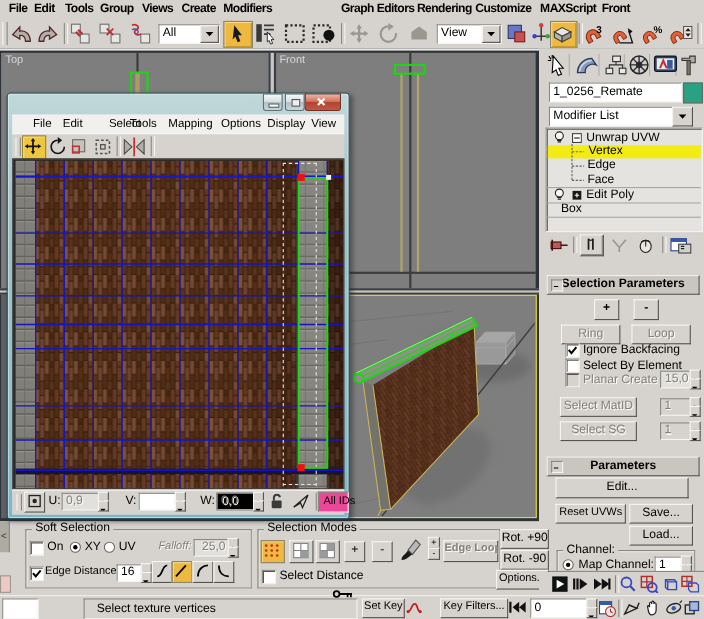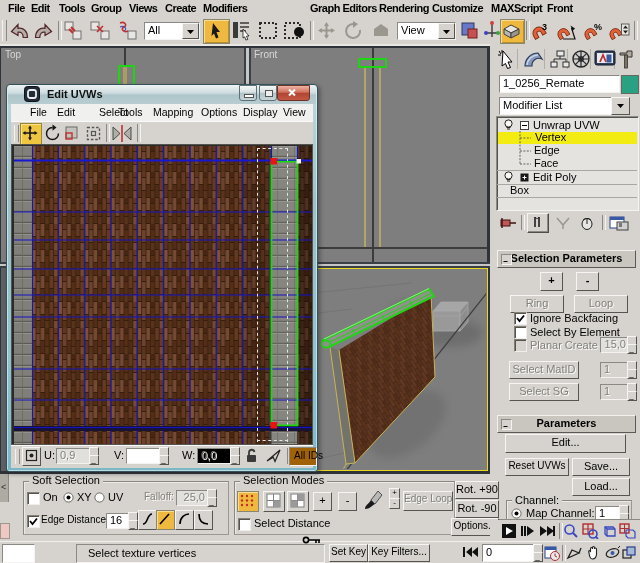--- a/index.html
+++ b/index.html
@@ -458,21 +458,21 @@
     <span class="abs" style="left:19px;top:9px;">On</span>
     <svg class="abs" style="left:39px;top:10px" width="11" height="11" viewBox="0 0 11 11">
         <circle cx="5.5" cy="5.5" r="4.6" fill="#fff" stroke="#6a695f"></circle>
         <circle cx="5.5" cy="5.5" r="2" fill="#000"></circle>
       </svg>
     <span class="abs" style="left:53px;top:9px;">XY</span>
     <svg class="abs" style="left:70px;top:10px" width="11" height="11" viewBox="0 0 11 11">
         <circle cx="5.5" cy="5.5" r="4.6" fill="#fff" stroke="#6a695f"></circle>
       </svg>
     <span class="abs" style="left:84px;top:9px;">UV</span>
-    <span class="abs gtxt" style="left:120px;top:9px;font-size:10px;">Falloff:</span>
+    <span class="abs gtxt" style="left:120px;top:9px;font-size:10px;font-style:italic;">Falloff:</span>
     <div class="abs sunk" style="left:152px;top:8px;width:30px;height:14px;background:#e2e0dc;">
         <span class="gtxt" style="position:absolute;right:2px;top:0px;">25,0</span>
       </div>
     <div class="abs" style="left:183px;top:7px;width:8px;height:16px;">
       <div class="btn" style="left:0;top:0;width:8px;height:8px;"><svg width="6" height="4" style="margin-top:1.5px">
             <path d="M0 3.5 L5 3.5 L2.5 0.5 Z" fill="#000"></path>
           </svg></div>
       <div class="btn" style="left:0;top:8px;width:8px;height:8px;"><svg width="6" height="4" style="margin-top:0.5px">
             <path d="M0 0.5 L5 0.5 L2.5 3.5 Z" fill="#000"></path>
           </svg></div>
@@ -541,21 +541,21 @@
     <div class="btn" style="left:78px;top:10px;width:17px;height:17px;">+</div>
     <div class="btn" style="left:103px;top:10px;width:17px;height:17px;">-</div>
     <svg class="abs" style="left:126px;top:6px" width="26" height="25" viewBox="0 0 26 25">
       <path d="M4 21 C4 17 8 16 10 12 L14 16 C10 18 9 21 4 21 Z" fill="#1a1a1a"></path>
       <path d="M10 12 L17 3 L21 7 L14 16 Z" fill="#b8b8b8" stroke="#505050"></path>
     </svg>
     <div class="abs" style="left:154px;top:6px;width:9px;height:20px;">
       <div class="btn" style="left:0;top:0;width:9px;height:9px;font-size:8px;line-height:8px;">+</div>
       <div class="btn" style="left:0;top:10px;width:9px;height:9px;font-size:8px;line-height:7px;">-</div>
     </div>
-    <div class="btn gtxt" style="left:168px;top:9px;width:48px;height:18px;font-size:10px;">Edge Loop</div>
+    <div class="btn gtxt" style="left:168px;top:9px;width:48px;height:18px;font-size:10px;font-weight:bold;">Edge Loop</div>
     <div class="cb" style="left:3px;top:36px;"></div>
     <span class="abs" style="left:19px;top:35px;">Select Distance</span>
   </div>
 
   <div class="btn" style="left:455px;top:7px;width:42px;height:16px;">Rot. +90</div>
   <div class="btn" style="left:455px;top:26px;width:42px;height:16px;">Rot. -90</div>
   <div class="btn" style="left:451px;top:44px;width:46px;height:16px;font-size:10px;">Options...</div>
 </div>
 
 <div class="abs" style="left:490px;top:520px;width:150px;height:21px;background:#d6d3ce;">
@@ -600,21 +600,21 @@
   <svg class="abs" style="left:302px;top:-7px" width="20" height="10" viewBox="0 0 20 10">
       <circle cx="4" cy="5" r="2.6" fill="none" stroke="#000" stroke-width="1.6"></circle>
       <path d="M6.5 5 L18 5 M14 5 L14 8 M17 5 L17 8" stroke="#000" stroke-width="1.6"></path>
     </svg>
   <div class="btn" style="left:329px;top:2px;width:37px;height:16px;font-size:10px;">Set Key</div>
   <svg class="abs" style="left:369px;top:3px" width="15" height="15" viewBox="0 0 15 15">
       <path d="M2 11 C5 11 5 4 8 4 C11 4 10 11 13 11" fill="none" stroke="#c02020" stroke-width="1.6"></path>
       <circle cx="2" cy="11" r="1.4" fill="#c02020"></circle>
       <circle cx="13" cy="11" r="1.4" fill="#c02020"></circle>
     </svg>
-  <div class="btn" style="left:368px;top:2px;width:60px;height:16px;font-size:10px;">Key Filters...</div>
+  <div class="btn" style="left:400px;top:2px;width:60px;height:16px;font-size:10px;">Key Filters...</div>
   <svg class="abs" style="left:462px;top:4px" width="16" height="12" viewBox="0 0 16 12">
       <path d="M2 1 L2 11" stroke="#111" stroke-width="2"></path>
       <path d="M10 1 L4 6 L10 11 Z M16 1 L10 6 L16 11 Z" fill="#111"></path>
     </svg>
   <div class="abs sunk" style="left:482px;top:2px;width:50px;height:16px;background:#fff;">
       <span style="position:absolute;left:3px;top:1px;">0</span>
     </div>
   <div class="abs" style="left:533px;top:2px;width:8px;height:16px;">
     <div class="btn" style="left:0;top:0;width:8px;height:8px;"><svg width="6" height="4" style="margin-top:1.5px">
           <path d="M0 3.5 L5 3.5 L2.5 0.5 Z" fill="#000"></path>
@@ -643,27 +643,20 @@
       <path d="M14 3 L16 1" stroke="#202020"></path>
     </svg>
   <svg class="abs" style="left:621px;top:3px" width="17" height="16" viewBox="0 0 17 16">
       <rect x="2" y="5" width="8" height="8" fill="none" stroke="#202020" stroke-width="1.2"></rect>
       <rect x="6" y="2" width="8" height="8" fill="#a8b8d8" stroke="#28408a" stroke-width="1.2"></rect>
     </svg>
 </div>
 
 <div class="abs" id="editdlg" style="left:6px;top:84px;width:312px;height:388px;background:linear-gradient(180deg,#c2d8da 0%,#9cc2c8 30%,#8fc3cf 70%,#7ab8c8 100%);border:1px solid #35525a;border-radius:4px 4px 3px 3px;box-sizing:border-box;box-shadow:inset 0 0 0 1px rgba(240,250,250,.55), 2px 2px 4px rgba(30,34,38,.45);">
 
-  <div class="abs" style="left:1px;top:0px;width:308px;height:19px;background:linear-gradient(180deg,#eef3f4 0%,#cfdde0 40%,#adc5ca 55%,#b9cdd1 100%);border-radius:3px 3px 0 0;">
-    <svg class="abs" style="left:16px;top:1px" width="16" height="16" viewBox="0 0 16 16">
-      <rect x="0.5" y="0.5" width="15" height="15" rx="3" fill="#232c36" stroke="#0e141b"></rect>
-      <rect x="4" y="4" width="8" height="8" rx="2" fill="none" stroke="#e8eef2" stroke-width="1.8"></rect>
-    </svg>
-    <span class="abs" style="left:39px;top:3px;font-weight:bold;font-size:11px;color:#101010;">Edit UVWs</span>
-  </div>
 
   <div class="abs" style="left:232px;top:0px;width:78px;height:15px;">
     <div class="abs" style="left:2;top:0;width:16px;height:14px;background:linear-gradient(180deg,#f5f8f8,#d7e0e2 45%,#b0c2c6 50%,#c8d6d9);border:1px solid #5f7175;border-radius:0 0 3px 3px;">
       <div class="abs" style="left:4px;top:8px;width:8px;height:2px;background:#fcfcfc;border:1px solid #555;"></div>
     </div>
     <div class="abs" style="left:20px;top:0;width:16px;height:14px;background:linear-gradient(180deg,#f5f8f8,#d7e0e2 45%,#b0c2c6 50%,#c8d6d9);border:1px solid #5f7175;border-radius:0 0 3px 3px;">
       <div class="abs" style="left:4.5px;top:3.5px;width:6px;height:5px;background:#eee;border:1.5px solid #555;"></div>
     </div>
     <div class="abs" style="left:38px;top:0;width:31px;height:14px;background:linear-gradient(180deg,#edb4a4,#d3705b 45%,#b04430 50%,#c25844);border:1px solid #6e3326;border-radius:0 0 3px 3px;">
       <svg width="28" height="13" viewBox="0 0 28 13">
@@ -819,17 +812,17 @@
           </svg></div>
     </div>
     <svg class="abs" style="left:234px;top:2px" width="14" height="16" viewBox="0 0 14 16">
         <rect x="2" y="7" width="9" height="7" rx="1" fill="#3a3a3a"></rect>
         <path d="M4 7 L4 4 A2.8 2.8 0 0 1 9.5 4" fill="none" stroke="#3a3a3a" stroke-width="1.8"></path>
       </svg>
     <svg class="abs" style="left:254px;top:2px" width="18" height="16" viewBox="0 0 18 16">
         <path d="M2 13 L15 2 L10 13.5 L8.2 9.2 Z" fill="none" stroke="#222" stroke-width="1.2"></path>
       </svg>
     <div class="abs" style="left:276px;top:2px;width:2px;height:16px;border-left:1px solid #8a8984;border-right:1px solid #f4f3f1;"></div>
-    <div class="abs sunk" style="left:278px;top:1px;width:26px;height:17px;background:#a16207;">
+    <div class="abs sunk" style="left:278px;top:1px;width:26px;height:17px;background:#ec4899;">
         <span style="position:absolute;left:4px;top:2px;white-space:nowrap;font-size:10px;">All IDs</span>
       </div>
   </div>
 </div>
 
 </body></html>

